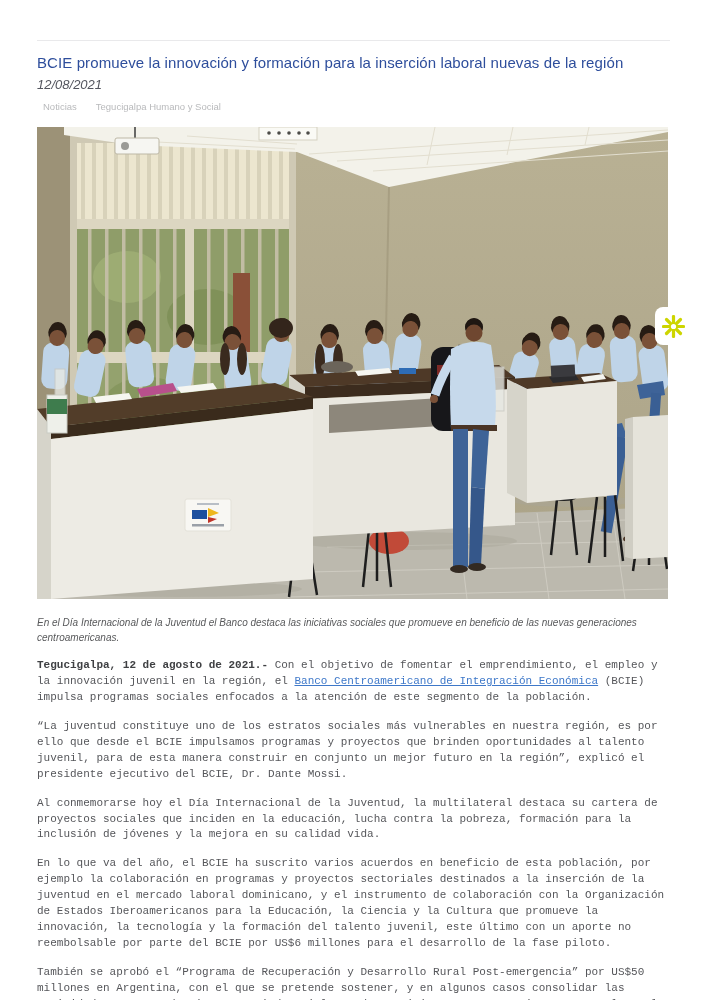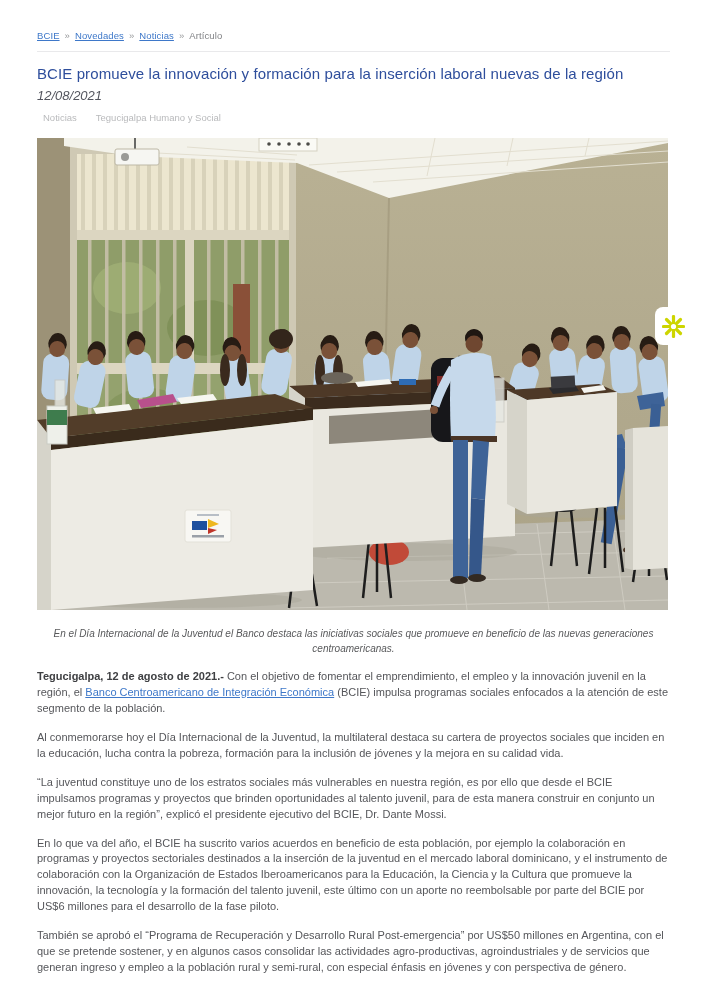--- a/index.html
+++ b/index.html
@@ -12,38 +12,35 @@
   .crumbs .sep{margin:0 5px;color:#97999b;}
   .rule{border-bottom:1px solid #e9e9eb;margin-top:10px;margin-bottom:13px;}
   
   h1{margin:0 0 6px 0;font-size:15px;font-weight:normal;color:#2e4e9c;letter-spacing:.1px;}
   .date{font-size:13px;font-style:italic;color:#53555e;margin-bottom:9px;}
   .tags{display:flex;gap:19px;font-size:9.5px;color:#b9babc;margin-bottom:15px;padding-left:6px;}
   .tag{cursor:pointer;}
   
   figure{margin:0;width:631px;height:472px;position:relative;}
   figure svg{display:block;}
-  .caption{margin:17px 0 13px 0;font-size:10px;font-style:italic;color:#58595b;line-height:1.45;text-align:center;}
-  
-  p.body{margin:4px 0 13px 0;font-size:11px;line-height:1.45;color:#55565a;}
+  .caption{margin:17px 0 13px 0;font-size:10px;font-style:italic;color:#58595b;line-height:1.45;}
+  
+  p.body{margin:4px 0 13px 0;font-size:11px;line-height:1.45;color:#55565a;font-family:Liberation Mono, monospace;}
   p.body strong{color:#3f4043;}
   p.body a{color:#3e78c9;text-decoration:underline;cursor:pointer;}
   
   .a11y{position:absolute;left:655px;top:307px;width:52px;height:38px;background:#fff;
         border-radius:8px 0 0 8px;display:flex;align-items:center;cursor:pointer;}
   .a11y svg{margin-left:7px;}
 </style>
 </head>
 <body>
 
 <div class="page">
 
-  <nav class="crumbs">
-    <a>BCIE</a><span class="sep">»</span><a>Novedades</a><span class="sep">»</span><a>Noticias</a><span class="sep">»</span><span>Artículo</span>
-  </nav>
 
   <div class="rule"></div>
 
   <h1>BCIE promueve la innovación y formación para la inserción laboral nuevas de la región</h1>
   <div class="date">12/08/2021</div>
 
   <div class="tags">
     <span class="tag">Noticias</span>
     <span class="tag">Tegucigalpa Humano y Social</span>
   </div>
@@ -203,22 +200,22 @@
       <circle cx="437" cy="200" r="9" fill="#1f1712"></circle>
       <circle cx="437" cy="206" r="8.5" fill="#6f4730"></circle>
       <path d="M428.5,204 a8.5,7.5 0 0 1 17,0 l0,-4 a8.5,8.5 0 0 0 -17,0 z" fill="#1f1712"></path>
     </svg>
   </figure>
 
   <p class="caption">En el Día Internacional de la Juventud el Banco destaca las iniciativas sociales que promueve en beneficio de las nuevas generaciones centroamericanas.</p>
 
   <p class="body"><strong>Tegucigalpa, 12 de agosto de 2021.-</strong><span> Con el objetivo de fomentar el emprendimiento, el empleo y la innovación juvenil en la región, el </span><a>Banco Centroamericano de Integración Económica</a><span> (BCIE) impulsa programas sociales enfocados a la atención de este segmento de la población.</span></p>
 
+  <p class="body">“La juventud constituye uno de los estratos sociales más vulnerables en nuestra región, es por ello que desde el BCIE impulsamos programas y proyectos que brinden oportunidades al talento juvenil, para de esta manera construir en conjunto un mejor futuro en la región”, explicó el presidente ejecutivo del BCIE, Dr. Dante Mossi.</p>
   <p class="body">Al conmemorarse hoy el Día Internacional de la Juventud, la multilateral destaca su cartera de proyectos sociales que inciden en la educación, lucha contra la pobreza, formación para la inclusión de jóvenes y la mejora en su calidad vida.</p>
-  <p class="body">“La juventud constituye uno de los estratos sociales más vulnerables en nuestra región, es por ello que desde el BCIE impulsamos programas y proyectos que brinden oportunidades al talento juvenil, para de esta manera construir en conjunto un mejor futuro en la región”, explicó el presidente ejecutivo del BCIE, Dr. Dante Mossi.</p>
   <p class="body">En lo que va del año, el BCIE ha suscrito varios acuerdos en beneficio de esta población, por ejemplo la colaboración en programas y proyectos sectoriales destinados a la inserción de la juventud en el mercado laboral dominicano, y el instrumento de colaboración con la Organización de Estados Iberoamericanos para la Educación, la Ciencia y la Cultura que promueve la innovación, la tecnología y la formación del talento juvenil, este último con un aporte no reembolsable por parte del BCIE por US$6 millones para el desarrollo de la fase piloto.</p>
   <p class="body">También se aprobó el “Programa de Recuperación y Desarrollo Rural Post-emergencia” por US$50 millones en Argentina, con el que se pretende sostener, y en algunos casos consolidar las actividades agro-productivas, agroindustriales y de servicios que generan ingreso y empleo a la población rural y semi-rural, con especial énfasis en jóvenes y con perspectiva de género.</p>
 
 </div>
 
 <div class="a11y">
   <svg width="23" height="23" viewBox="0 0 23 23">
     <g stroke="#cdd500" stroke-width="3.2" stroke-linecap="round">
       <line x1="11.5" y1="1.5" x2="11.5" y2="21.5"></line>
       <line x1="1.5" y1="11.5" x2="21.5" y2="11.5"></line>

